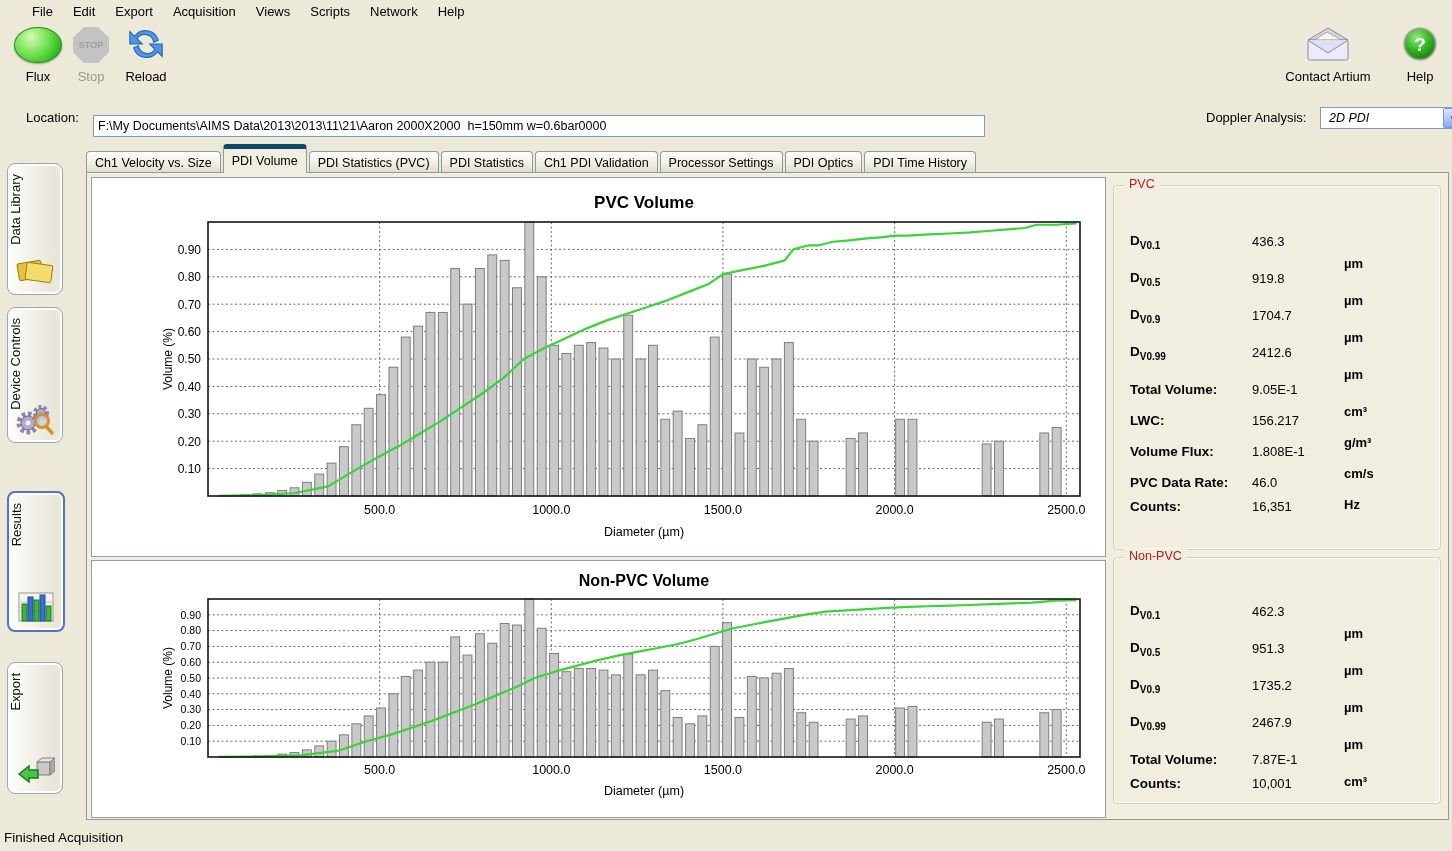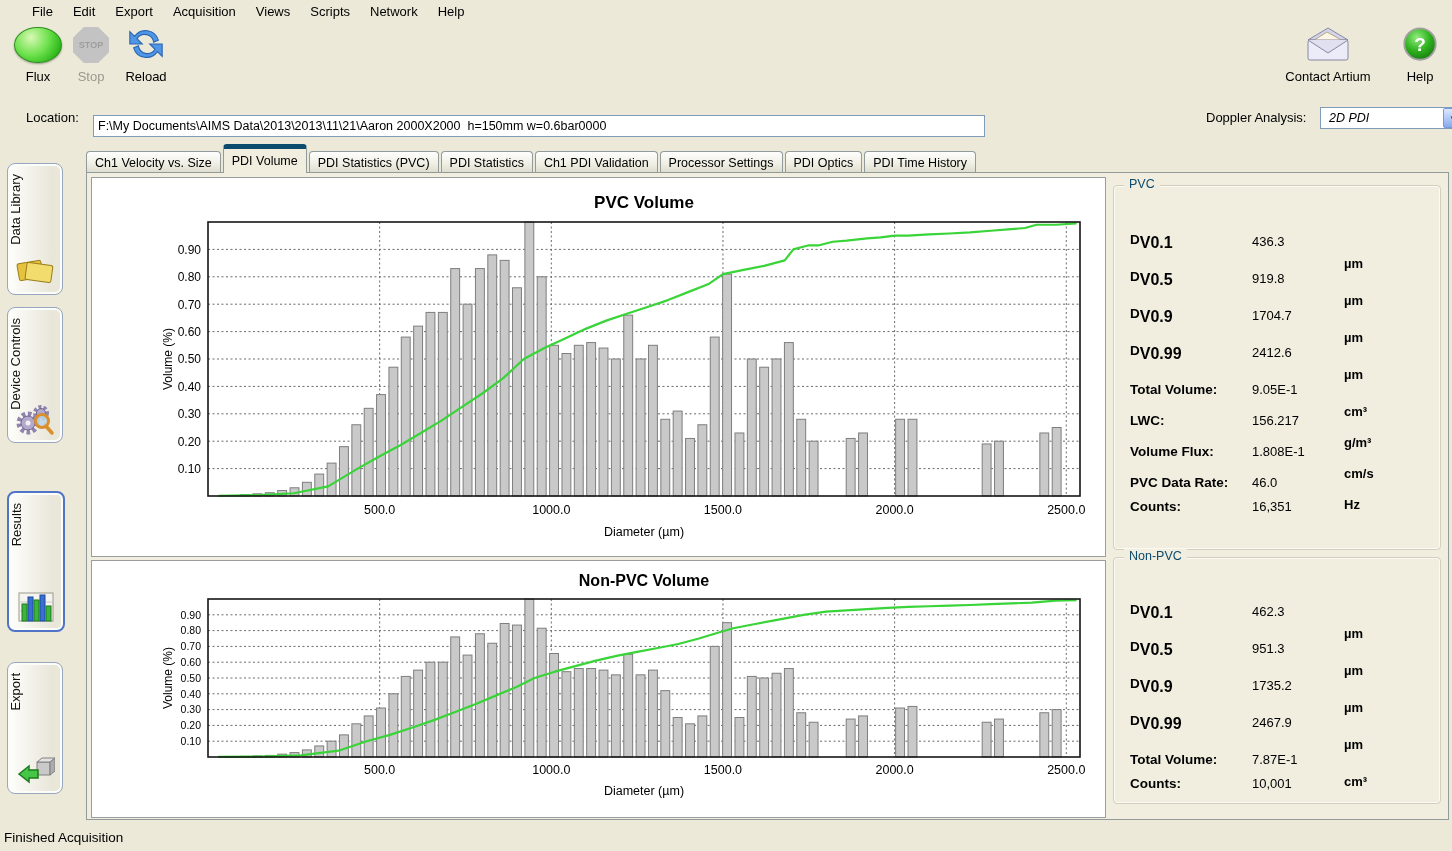--- a/index.html
+++ b/index.html
@@ -48,29 +48,29 @@
      position:relative;z-index:3;}
   
   .content{position:absolute;top:172px;left:86px;width:1363px;height:648px;background:#f1eee0;
      border:1px solid #919b9c;box-sizing:border-box;}
   .chart-panel{position:absolute;background:#fff;border:1px solid #9a9d9f;box-sizing:border-box;}
   #chart1{left:4px;top:4px;width:1015px;height:380px;}
   #chart2{left:4px;top:387px;width:1015px;height:258px;}
   .groupbox{position:absolute;border:1px solid #d2cfba;border-radius:4px;box-shadow:inset 0 0 0 1px #fbfaf4;}
   #pvc-box{left:1026px;top:12px;width:326px;height:363px;}
   #nonpvc-box{left:1026px;top:384px;width:326px;height:245px;}
-  .groupbox-title{position:absolute;top:-9px;left:10px;background:#f1eee0;padding:0 5px;font-size:12.5px;color:#0c4a6e;}
+  .groupbox-title{position:absolute;top:-9px;left:10px;background:#f1eee0;padding:0 5px;font-size:12.5px;color:#b91c1c;}
   .stat-rows{position:absolute;top:0;left:0;right:0;}
   #pvc-box .stat-rows{padding-top:26px;}
   #nonpvc-box .stat-rows{padding-top:24px;}
   .stat-row{display:grid;grid-template-columns:122px 84px 1fr;align-items:center;
      padding-left:16px;height:31px;font-size:13px;}
   .stat-row.d-row{height:37px;}
   .stat-label{font-weight:bold;font-size:13.5px;white-space:nowrap;}
-  .stat-label sub{font-size:16px;font-weight:bold;}
+  .stat-label sub{font-size:10px;font-weight:bold;}
   .stat-value{}
   .stat-unit{padding-left:8px;font-weight:bold;margin-top:44px;}
   
   .statusbar{position:absolute;left:4px;bottom:6px;font-size:13.5px;}
   svg text{font-family:"Liberation Sans",sans-serif;}
 </style>
 </head>
 <body>
 
 <div class="app">

